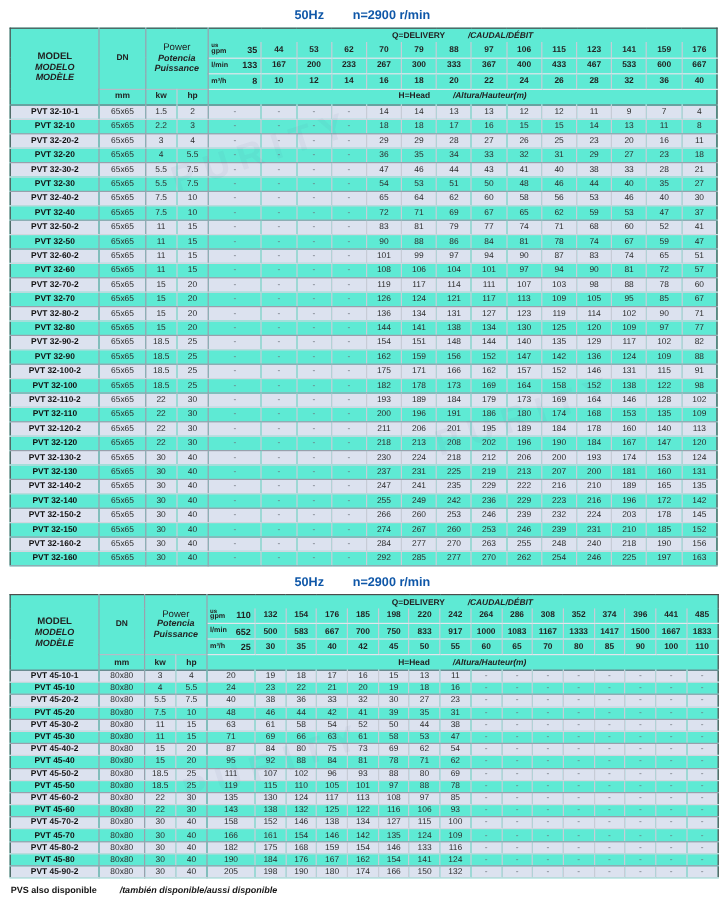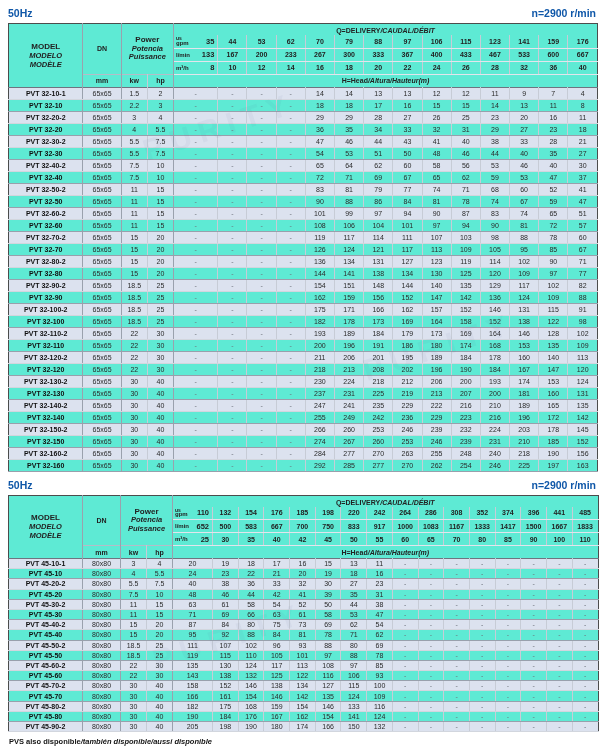--- a/index.html
+++ b/index.html
@@ -6,38 +6,38 @@
   .page{
     width:606px;height:756px;box-sizing:border-box;
     padding:6px 8px 4px 8px;position:relative;overflow:hidden;
     font-family:"Liberation Sans",sans-serif;color:#222;background:#fff;
   }
   .watermark{
     position:absolute;font-weight:bold;font-size:30px;letter-spacing:8px;
     color:rgba(90,110,150,0.06);transform:rotate(-18deg);pointer-events:none;white-space:nowrap;
   }
   .speed-note{
-    display:flex;justify-content:space-between;align-items:baseline;gap:24px;
+    display:flex;justify-content:center;align-items:baseline;gap:24px;
     font-weight:bold;font-size:10.5px;color:#0f57a8;height:13px;margin:1px 2px 3px 0;
   }
   table.ptable{
     border-collapse:collapse;table-layout:fixed;width:590px;
     border:1.6px solid #4c4c4c;background:#5eead4;
   }
   table.ptable th, table.ptable td{padding:0;font-size:7px;text-align:center;vertical-align:middle;overflow:hidden;white-space:nowrap;}
   
   th.model-h{border-right:1px solid #9aa1ad;font-weight:bold;}
   .model-line1{font-size:8px;font-weight:bold;line-height:9px;}
   .model-line-it{font-size:7.5px;font-weight:bold;font-style:italic;line-height:9px;}
   th.dn-h{border-right:1px solid #9aa1ad;font-size:8px;font-weight:bold;}
   th.power-h{border-right:1px solid #9aa1ad;}
-  .power-line1{font-size:8px;font-weight:bold;line-height:8.5px;}
+  .power-line1{font-size:8px;font-weight:normal;line-height:8.5px;}
   .power-line-it{font-size:7.5px;font-weight:bold;font-style:italic;line-height:8.5px;}
   tr.h-q th.qtitle{height:10px;font-size:7px;font-weight:bold;text-align:center;vertical-align:bottom;padding-bottom:1px;}
-  .it{font-style:italic;}
+  .it{font-style:italic;padding-left:19px;}
   tr.unit-row{height:13px;}
   tr.unit-row td{border-bottom:1px solid #e2e5ec;}
   td.unit-first{border-left:1px solid #9aa1ad;}
   .unit-first-flex{display:flex;justify-content:space-between;align-items:center;padding:0 3px 0 2px;}
   .ustack{font-size:6px;line-height:5.5px;font-weight:bold;text-align:left;display:inline-block;}
   .us-small{display:block;font-size:5px;line-height:4.5px;}
   .ulabel{font-size:6px;font-weight:bold;}
   .uval{font-size:7.5px;font-weight:bold;}
   td.hv{font-size:7.5px;font-weight:bold;border-left:1px solid #c7ccd6;}
   tr.h-bottom{height:13px;}

